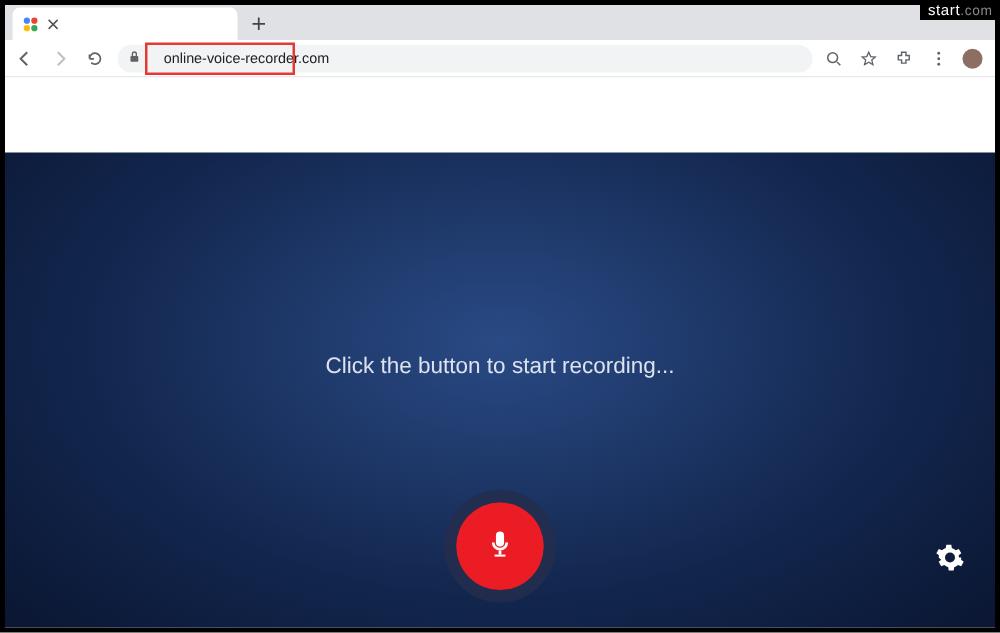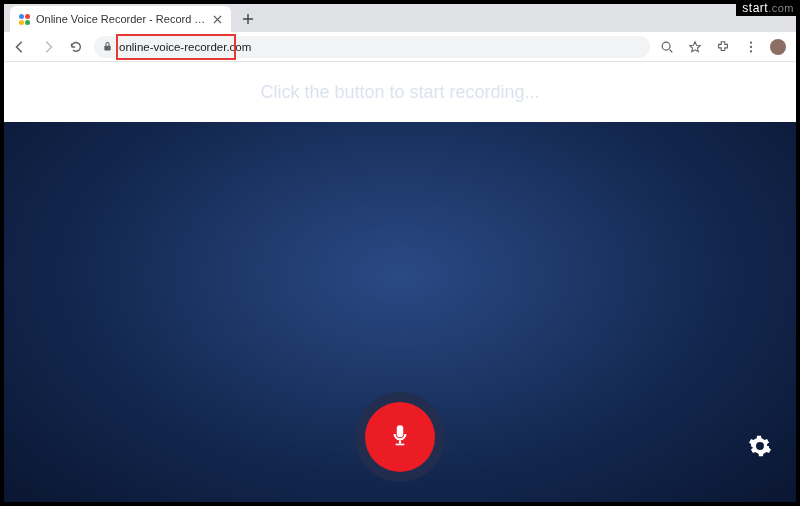--- a/index.html
+++ b/index.html
@@ -55,40 +55,40 @@
     display:flex;align-items:center;justify-content:center;
     color:#5f6368; cursor:pointer;
   }
   .nav-btn.disabled { color: #bfbfbf; }
   .addrwrap {
     flex: 1;
     height: 22px;
     border-radius: 11px;
     background: #f1f3f4;
     display:flex; align-items:center;
-    padding: 0 8px; gap: 6px;
+    padding: 0 8px; gap: 18px;
     position: relative;
   }
   .addr-highlight {
     position:absolute; left:22px; top:-2px; width:120px; height:26px;
     border: 2px solid #e53935;
   }
   .lock { color:#5f6368; }
   .url { font-size: 11.5px; color:#202124; }
   .tb-icons { display:flex; align-items:center; gap:10px; padding-right:4px; }
   .tb-icon { width:18px;height:18px;display:flex;align-items:center;justify-content:center;color:#5f6368;cursor:pointer;}
   .avatar { width:16px;height:16px;border-radius:50%;background:#8d6e63;}
   
   .content { flex:1; display:flex; flex-direction:column; }
   .top-white { height: 60px; background:#fff; }
   .recorder-area {
     flex:1;
     background: radial-gradient(ellipse 70% 90% at 50% 40%, #2a4a85 0%, #12264d 60%, #0a1530 100%);
     position: relative;
-    display:flex; flex-direction:column; align-items:center; justify-content:flex-start;
+    display:flex; flex-direction:column; align-items:center; justify-content:center;
   }
   .instruction {
     color:#dce3ef; font-size: 18px; font-weight: 300;
     margin-top: -40px;
   }
   .record-btn {
     position:absolute; bottom: 30px; left:50%; transform:translateX(-50%);
     width: 70px; height:70px;
     border-radius:50%;
     background:#ec1c24;
@@ -119,21 +119,20 @@
 <div class="frame">
 
   <div class="tabstrip">
     <div class="tab">
       <div class="favicon">
         <span style="background:#4285F4"></span>
           <span style="background:#EA4335"></span>
         <span style="background:#FBBC05"></span>
           <span style="background:#34A853"></span>
       </div>
-      <span class="tab-title">Online Voice Recorder - Record …</span>
       <span class="tab-close">
         <svg width="9" height="9" viewBox="0 0 10 10">
             <path d="M1 1 L9 9 M9 1 L1 9" stroke="currentColor" stroke-width="1.4"></path>
           </svg>
       </span>
     </div>
     <div class="newtab">
       <svg width="12" height="12" viewBox="0 0 12 12">
           <path d="M6 1v10M1 6h10" stroke="currentColor" stroke-width="1.4"></path>
         </svg>

